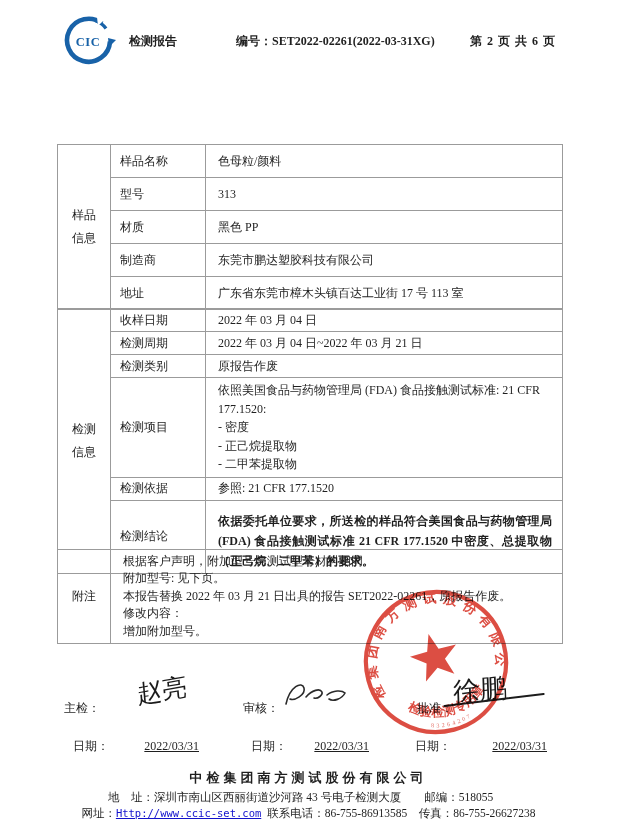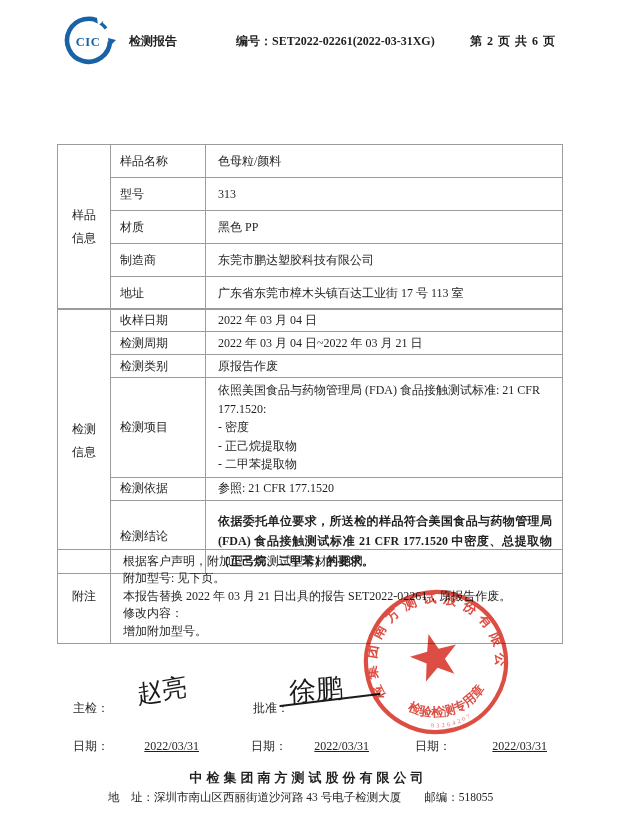--- a/index.html
+++ b/index.html
@@ -27,21 +27,21 @@
   .ml{white-space:pre-line;line-height:18.5px;padding-top:3px;padding-bottom:3px;}
   .just{text-align:justify;line-height:20px;padding-top:10px;padding-bottom:2px;font-weight:bold;}
   .notes{top:549px;} .notes tr{height:88px;}
   .notes-content{white-space:pre-line;line-height:17.4px;padding-top:3px;padding-bottom:3px;}
 
   
   .signoff{position:absolute;left:57px;top:672px;width:506px;font-size:12px;}
   .sig-row{display:grid;grid-template-columns:178px 164px 164px;height:52px;position:relative;}
   .sig-cell{position:relative;}
   .sig-label{position:absolute;top:28px;}
-  .cell-a .sig-label{left:16px;} .cell-b .sig-label{left:8px;} .cell-c .sig-label{left:18px;}
+  .cell-a .sig-label{left:7px;} .cell-b .sig-label{left:8px;} .cell-c .sig-label{left:18px;}
   .sig-name{position:absolute;color:#1a1a1a;white-space:nowrap;}
   .sig-zhao{left:80px;top:2px;font-size:25px;transform:rotate(-10deg) skewX(-5deg);}
   .sig-xu{left:54px;top:0px;font-size:27px;transform:rotate(-6deg) skewX(-4deg);}
   .flourish{position:absolute;left:44px;top:27px;width:102px;height:2px;background:#1c1c1c;
             transform:rotate(-7deg);border-radius:2px;}
   .scribble{position:absolute;left:44px;top:6px;}
   .date-row{display:grid;grid-template-columns:178px 164px 164px;margin-top:14px;}
   .date-cell{display:flex;align-items:center;}
   .date-cell .dl{padding-left:16px;}
   .date-cell .dv{margin-left:auto;text-decoration:underline;}
@@ -171,20 +171,26 @@
       </text>
     </g>
   </svg>
 
   <div class="signoff">
     <div class="sig-row">
       <div class="sig-cell cell-a">
         <span class="sig-label">主检：</span>
         <span class="sig-name sig-zhao">赵亮</span>
       </div>
+      <div class="sig-cell cell-b">
+        <span class="sig-label">审核：</span>
+        <svg class="scribble" width="78" height="36" viewBox="0 0 78 36">
+          <path d="M 7 26 C 11 8, 23 3, 25 10 C 27 17, 15 23, 11 21 M 27 19 C 33 12, 41 10, 43 14 C 44 17, 39 21, 35 20 M 48 17 C 54 12, 63 12, 66 15 C 63 21, 54 24, 50 21" fill="none" stroke="#2a2a2a" stroke-width="1.6" stroke-linecap="round"></path>
+        </svg>
+      </div>
       <div class="sig-cell cell-c">
         <span class="sig-label">批准：</span>
         <span class="sig-name sig-xu">徐鹏</span>
         <div class="flourish"></div>
       </div>
     </div>
     <div class="date-row">
       <div class="date-cell cell-a">
         <span class="dl">日期：</span>
         <span class="dv">2022/03/31</span>
@@ -195,14 +201,17 @@
       </div>
       <div class="date-cell cell-c">
         <span class="dl">日期：</span>
         <span class="dv">2022/03/31</span>
       </div>
     </div>
   </div>
 
   <div class="footer-company">中检集团南方测试股份有限公司</div>
   <div class="footer-address">地　址：深圳市南山区西丽街道沙河路 43 号电子检测大厦　　邮编：518055</div>
+  <div class="footer-web">
+    <span>网址：</span><a href="#">Http://www.ccic-set.com</a><span class="contact">联系电话：86-755-86913585　传真：86-755-26627238</span>
+  </div>
 
 </div>
 
 </body></html>

